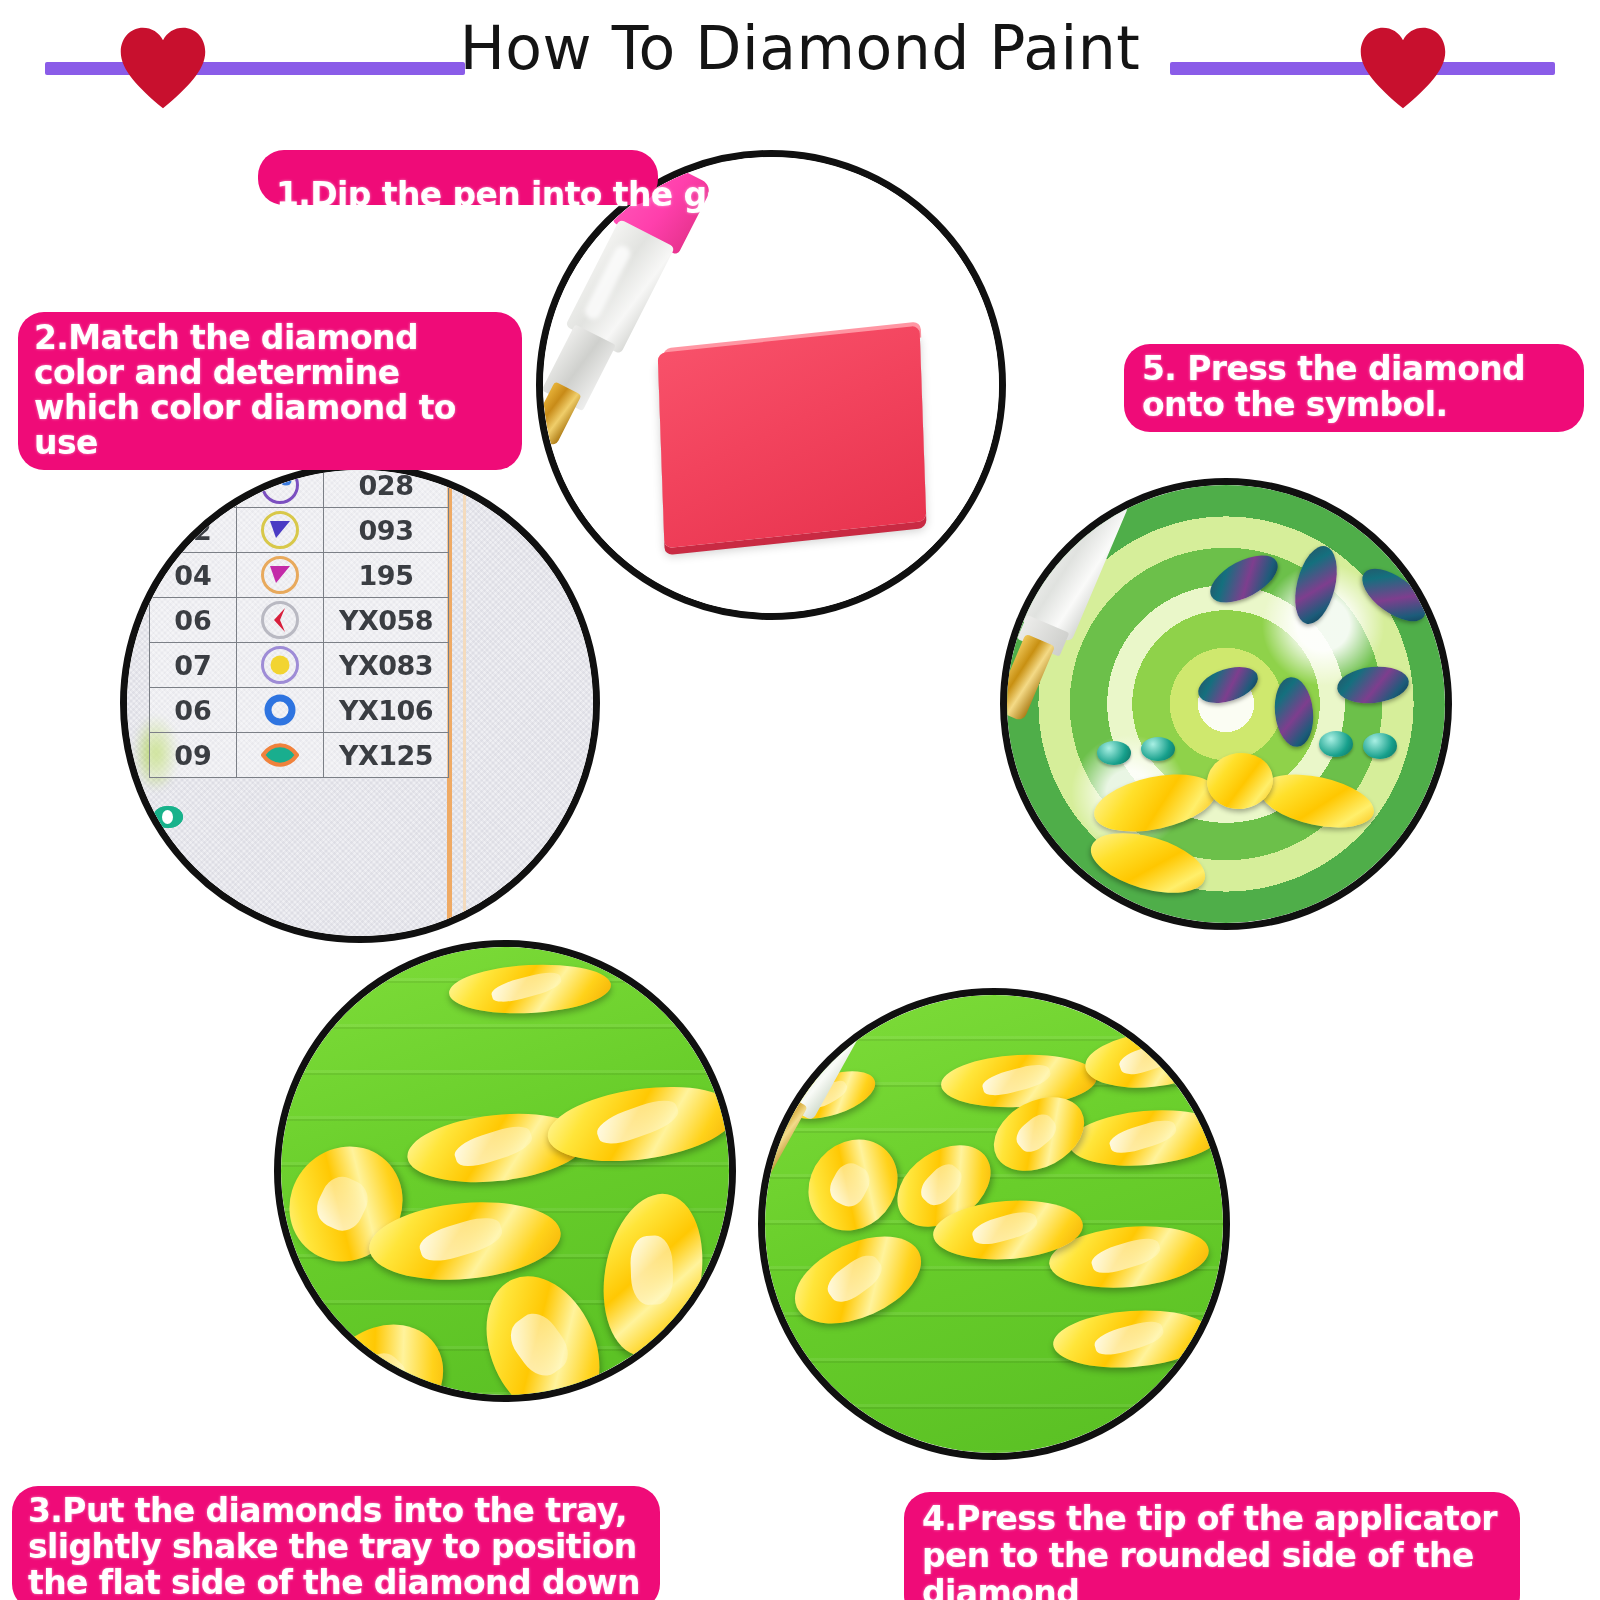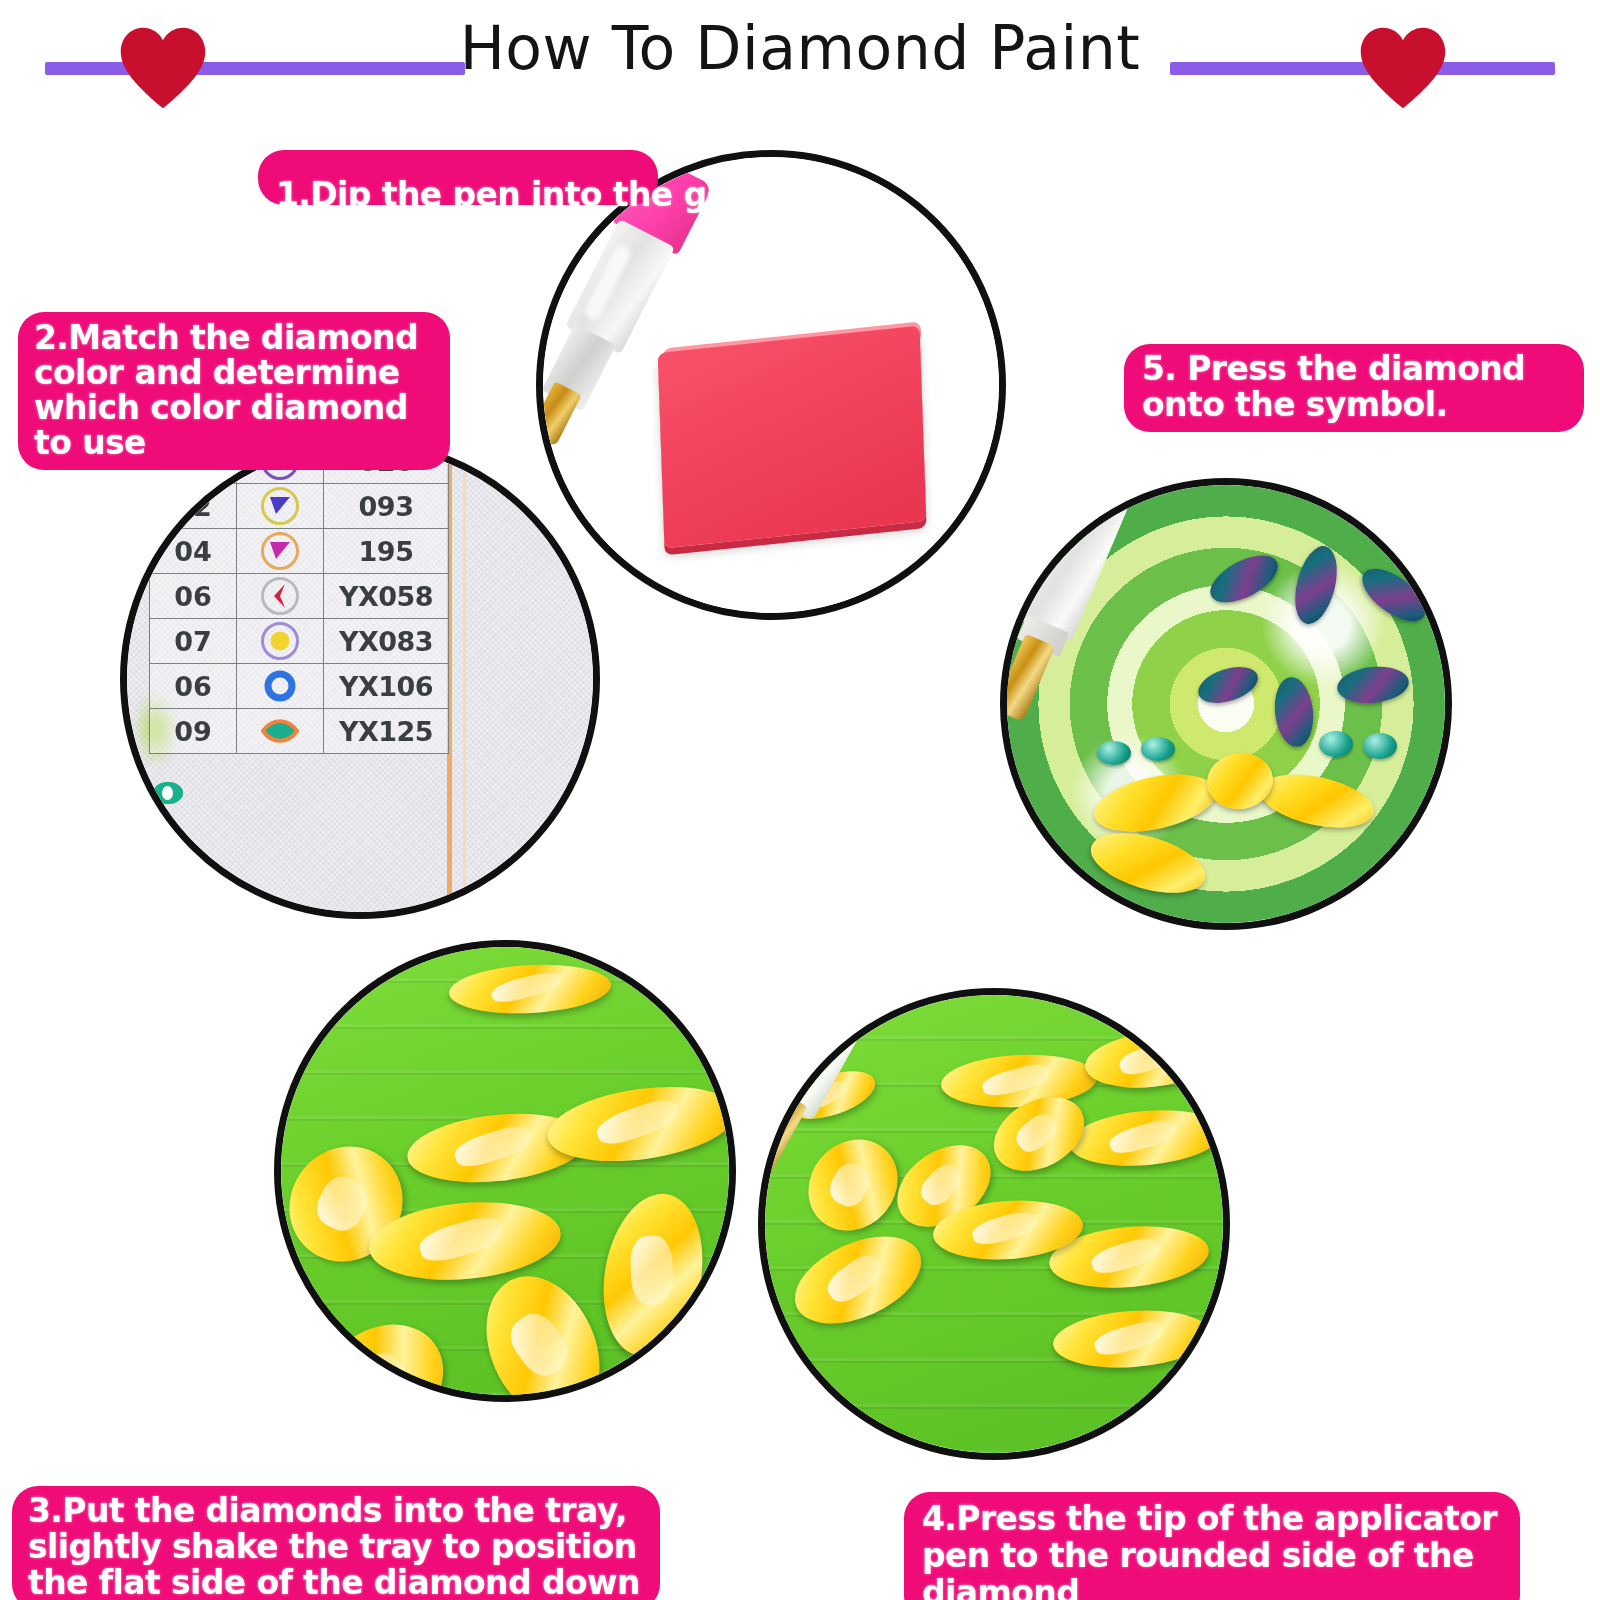--- a/index.html
+++ b/index.html
@@ -70,21 +70,21 @@
   #label-1 {
     left: 258px; top: 150px;
     width: 400px; height: 55px;
     padding: 17px 18px;
     font-size: 33px;
     line-height: 55px;
     white-space: nowrap;
   }
   #label-2 {
     left: 18px; top: 312px;
-    width: 432px;
+    width: 504px;
     padding: 8px 8px 10px 16px;
     font-size: 33px;
     line-height: 35px;
   }
   #label-5 {
     left: 1124px; top: 344px;
     width: 460px;
     padding: 7px 18px 9px 18px;
     font-size: 33px;
     line-height: 36px;
@@ -108,21 +108,21 @@
   .bubble {
     position: absolute;
     border-radius: 50%;
     border: 7px solid #101010;
     box-sizing: border-box;
     overflow: hidden;
     background: #ffffff;
     z-index: 20;
   }
   #bubble-1 { left: 536px; top: 150px;  width: 470px; height: 470px; }
-  #bubble-2 { left: 120px; top: 439px;  width: 480px; height: 480px; }
+  #bubble-2 { left: 120px; top: 463px;  width: 480px; height: 480px; }
   #bubble-5 { left: 1000px; top: 478px; width: 452px; height: 452px; }
   #bubble-3 { left: 274px; top: 940px;  width: 462px; height: 462px; }
   #bubble-4 { left: 758px; top: 988px;  width: 472px; height: 472px; }
 
   .bubble-inner {
     position: absolute;
     inset: 0;
     border-radius: 50%;
     overflow: hidden;
   }

